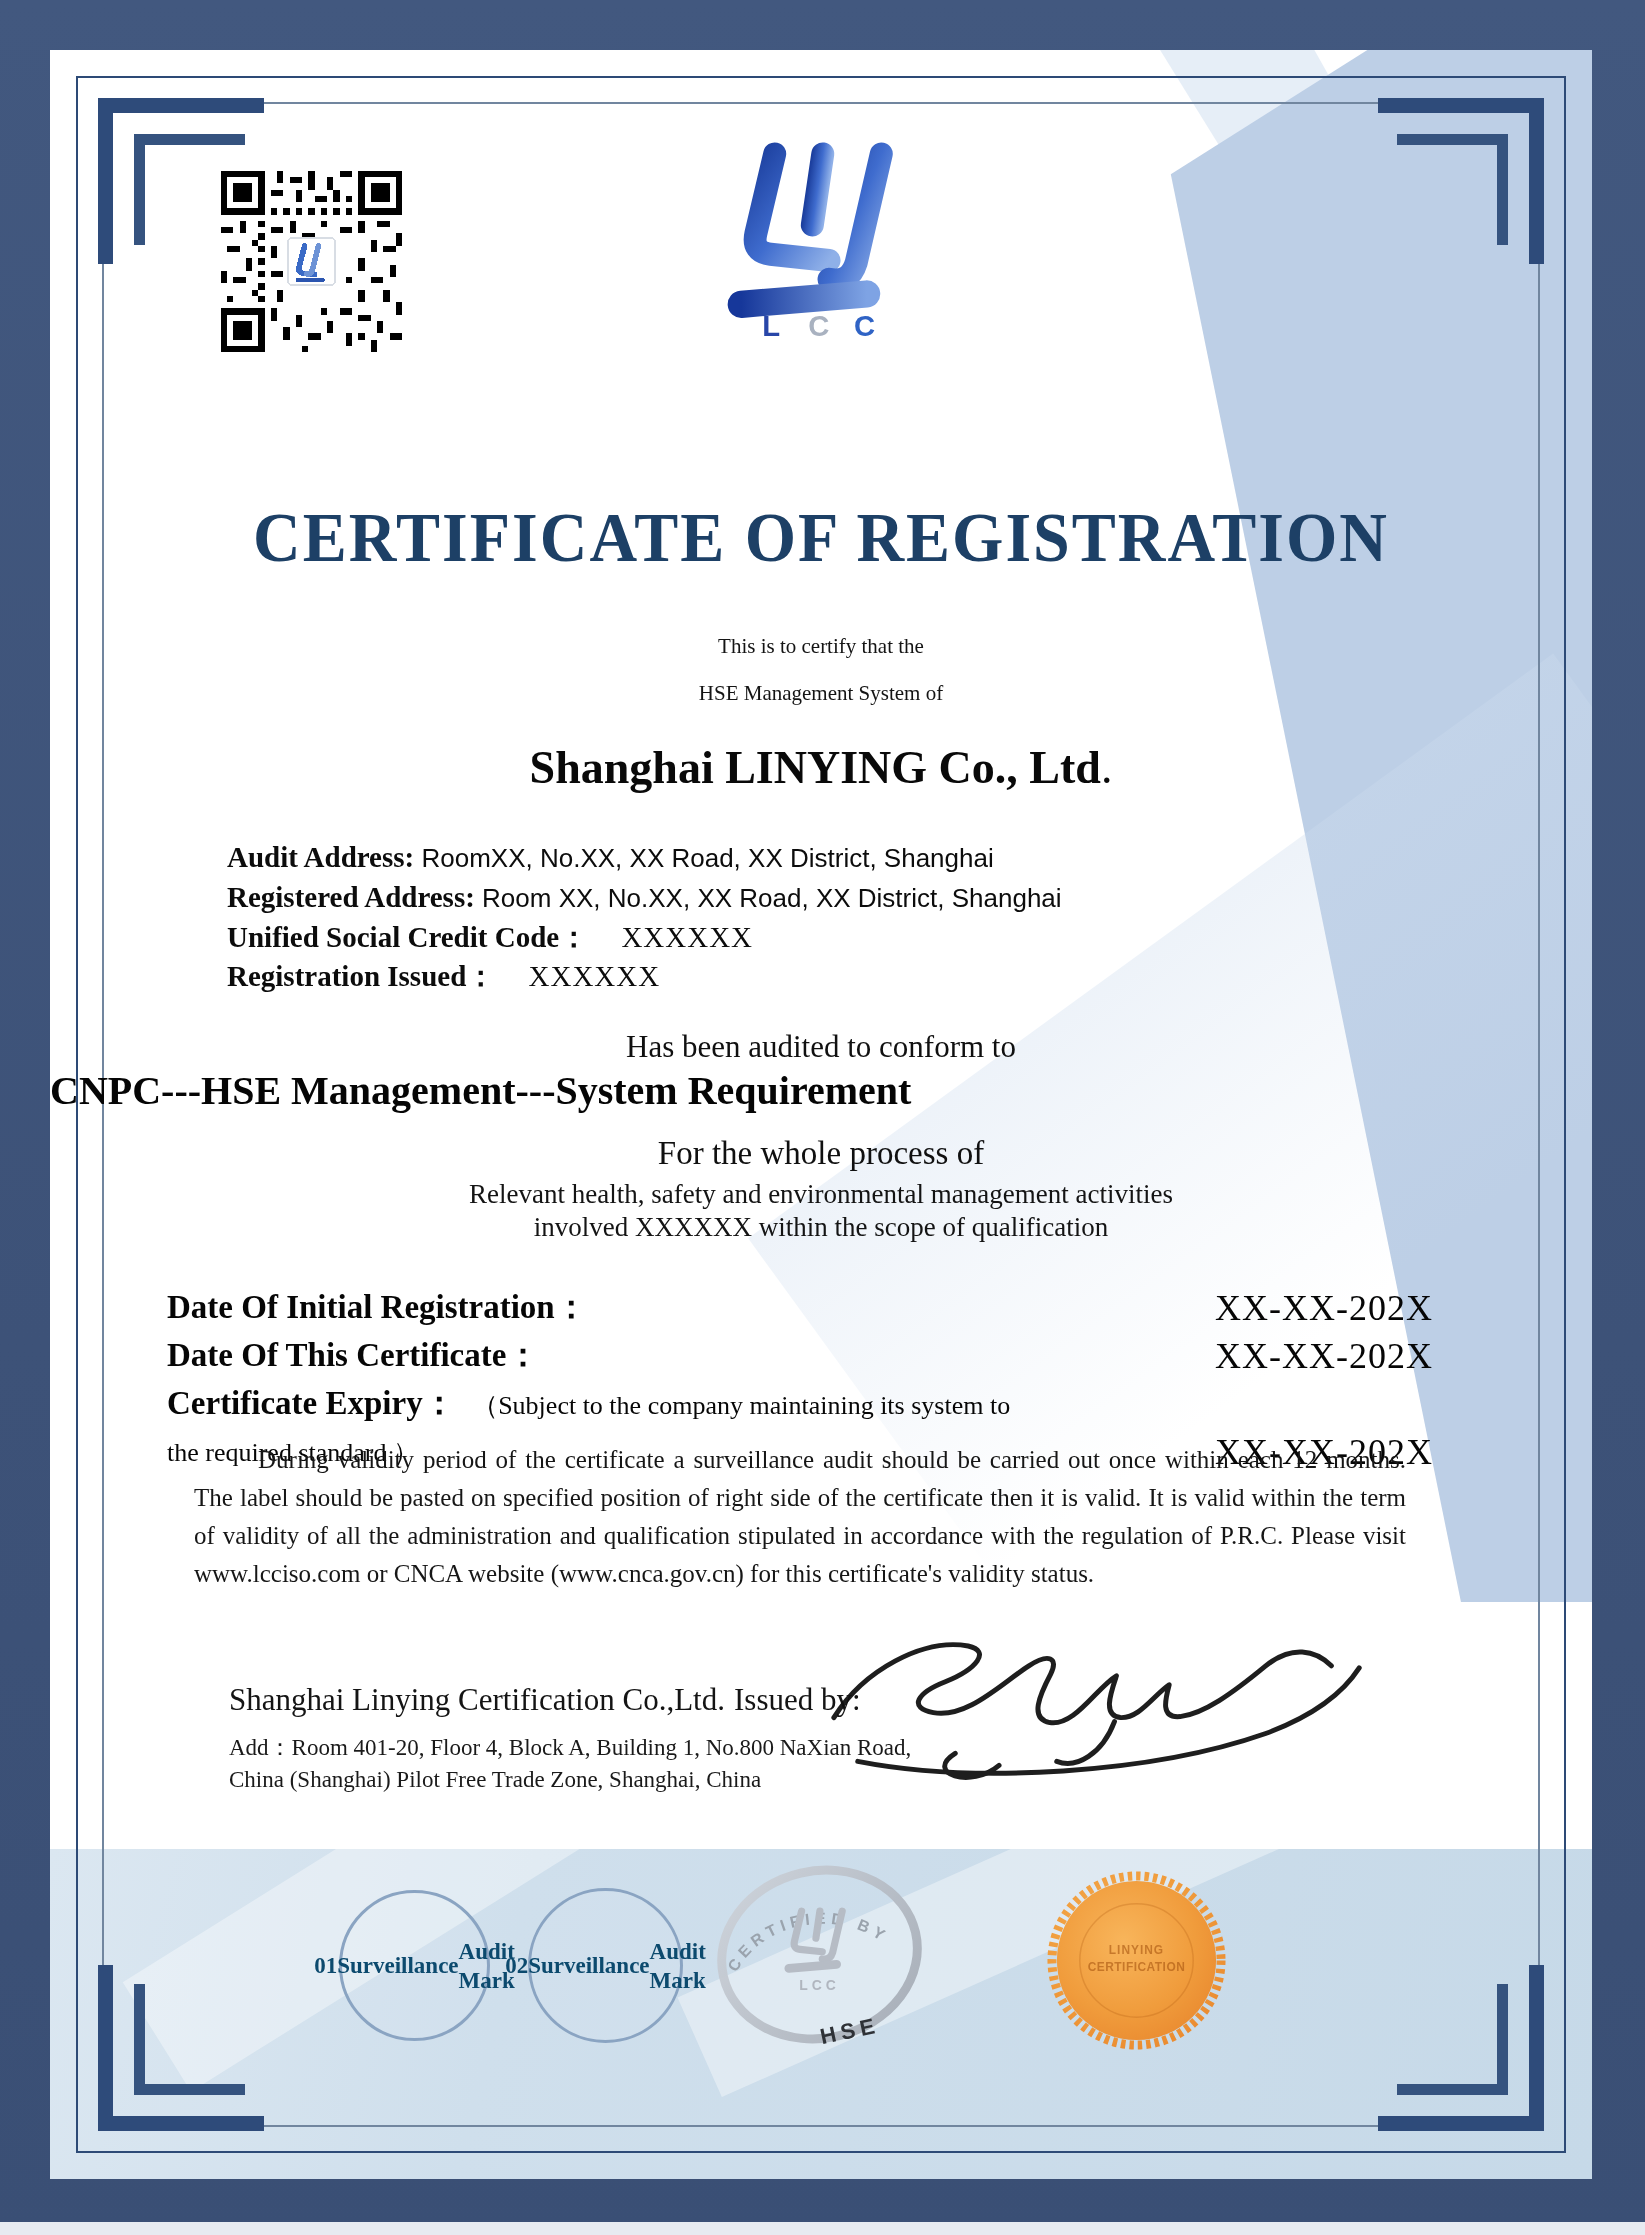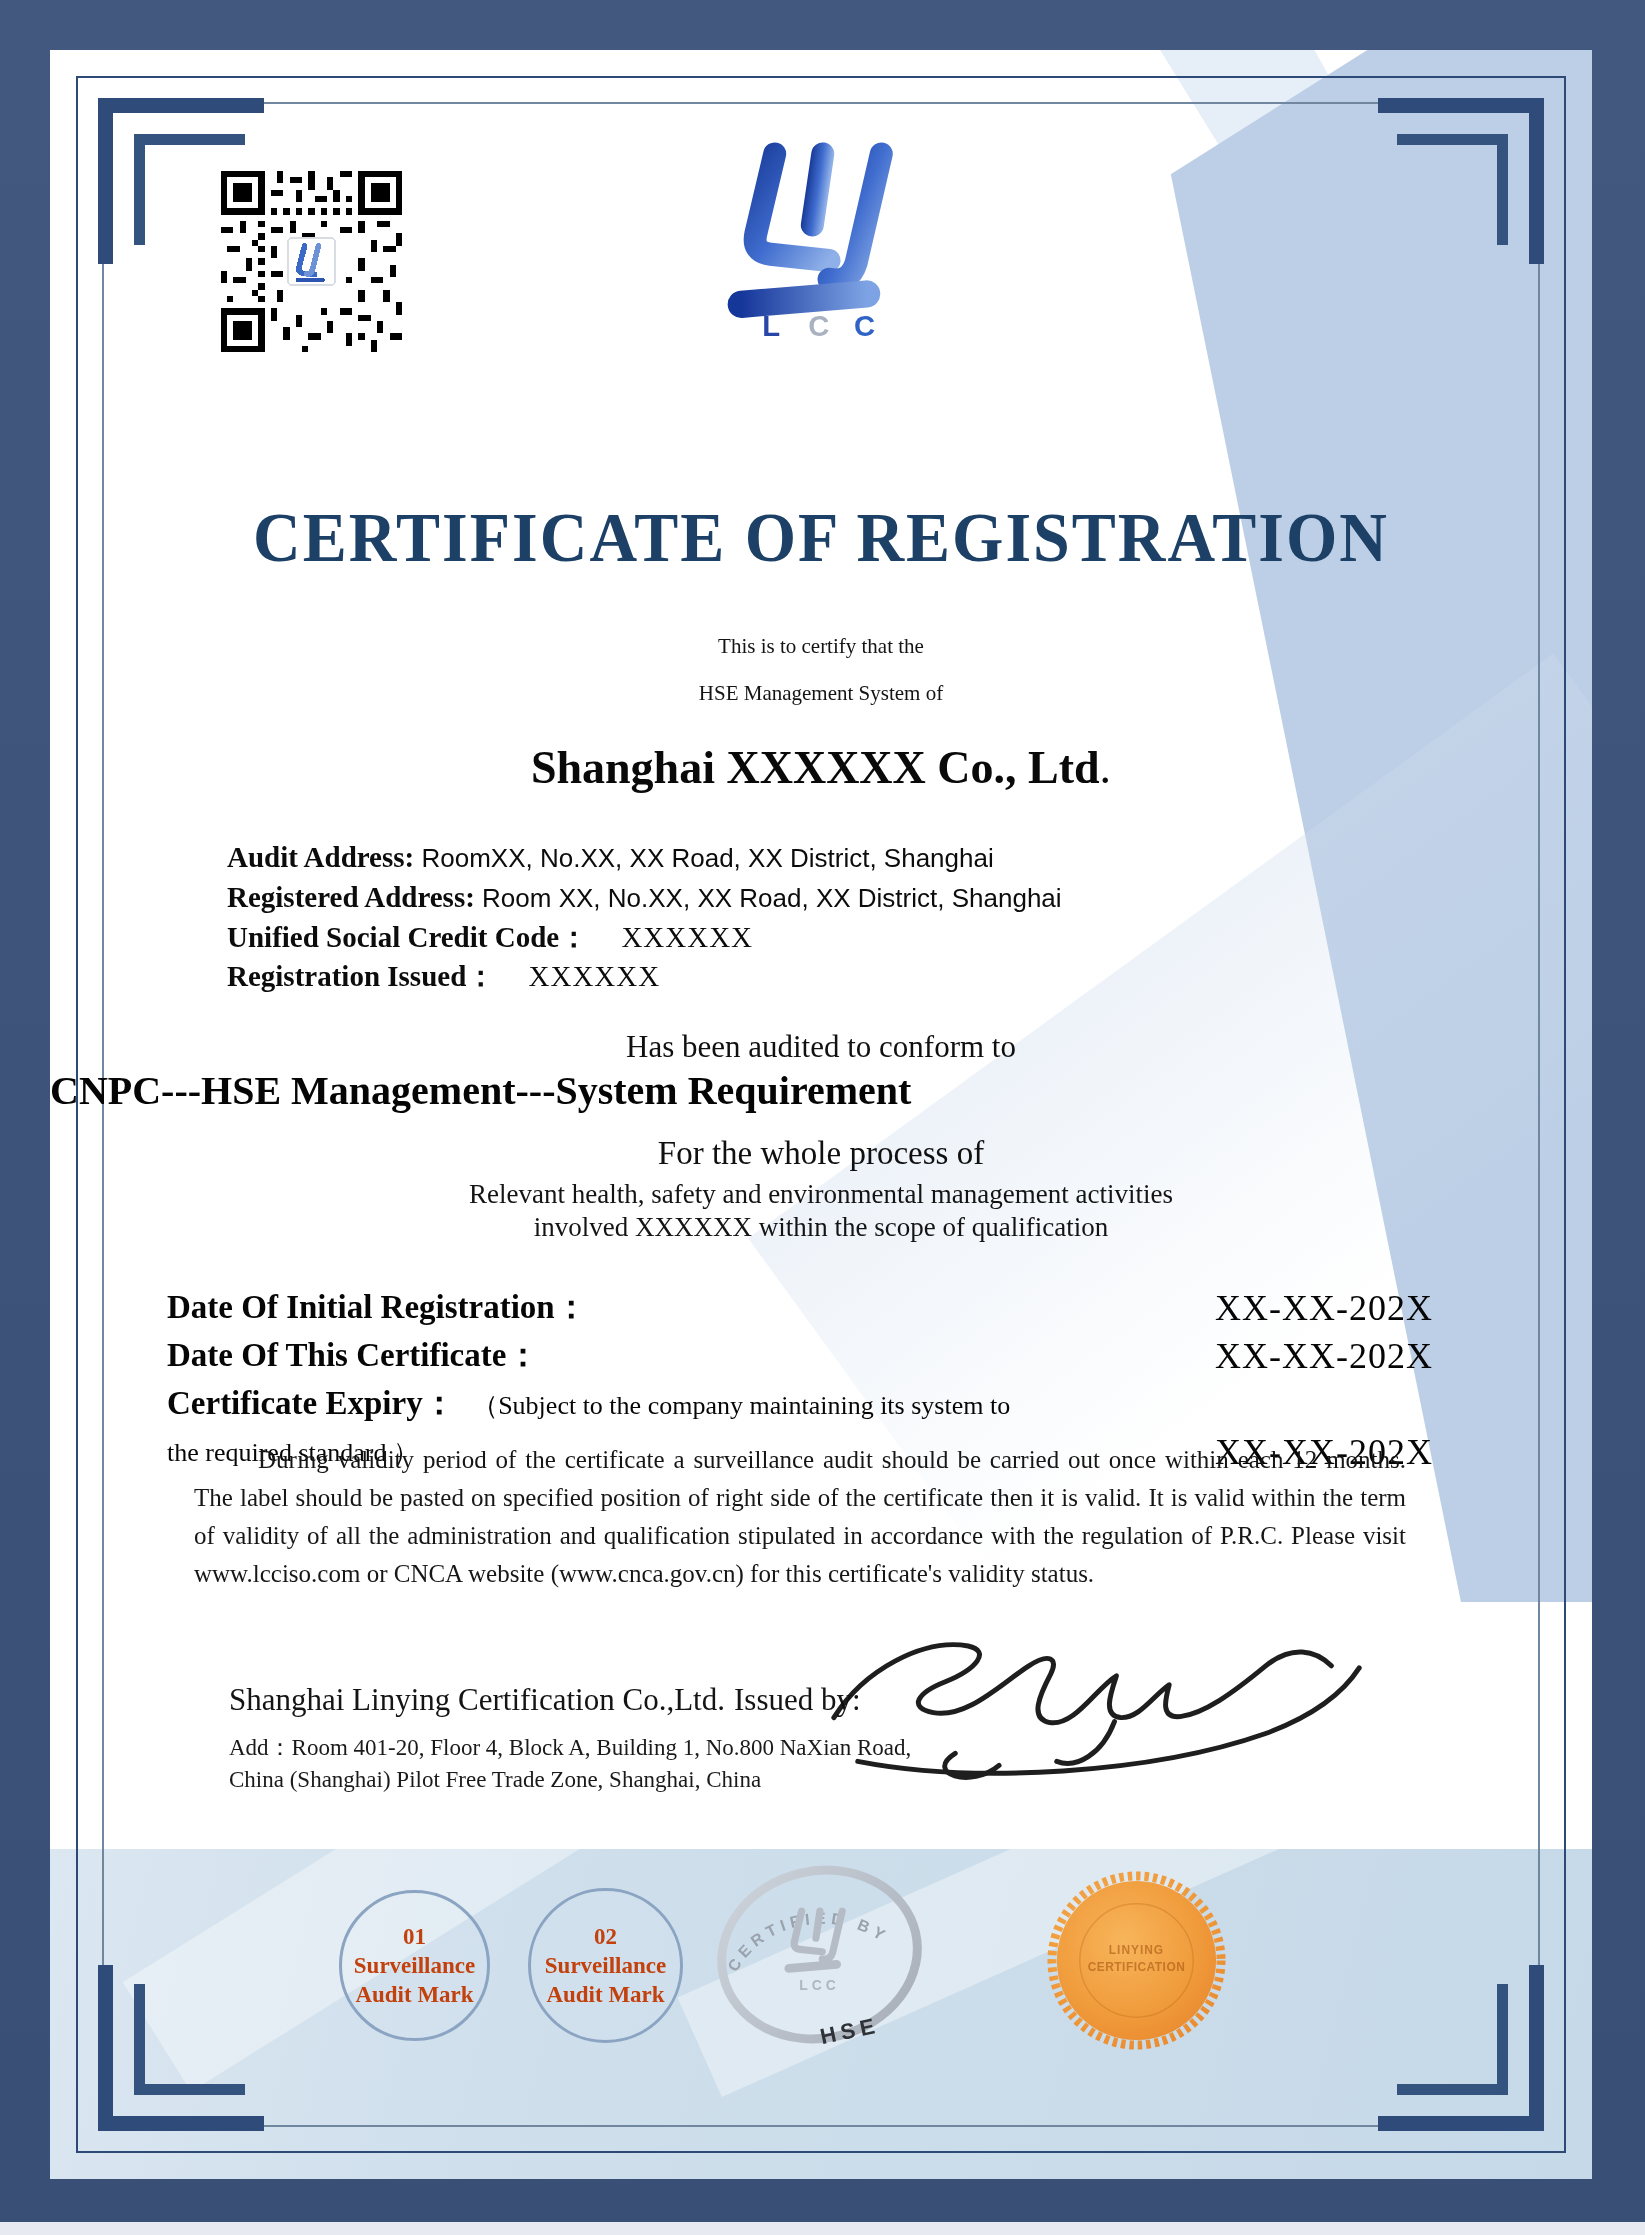--- a/index.html
+++ b/index.html
@@ -90,22 +90,22 @@
     position:absolute;left:144px;top:1391px;width:1212px;
     font-size:25px;line-height:38px;color:#161616;text-align:justify;text-indent:64px;
   }
   .issuer{position:absolute;left:179px;top:1632px;font-size:31px;color:#141414;white-space:nowrap;}
   .issuedby{position:absolute;left:684px;top:1632px;font-size:31px;color:#141414;}
   .iaddr{position:absolute;left:179px;top:1682px;font-size:23px;line-height:32px;color:#1a1a1a;}
   .signature{position:absolute;left:756px;top:1572px;width:597px;height:229px;pointer-events:none;}
   
   .badge{
     position:absolute;border:3px solid #8aa4c2;border-radius:50%;
-    display:flex;flex-direction:column;align-items:center;justify-content:center;
-    font-size:23px;font-weight:bold;color:#c2410c;line-height:29px;text-align:center;
+    display:flex;flex-direction:row;align-items:center;justify-content:center;
+    font-size:23px;font-weight:bold;color:#0c4a6e;line-height:29px;text-align:center;
     background:rgba(255,255,255,.06);
   }
   .badge.b1{left:289px;top:1840px;width:145px;height:145px;}
   .badge.b2{left:478px;top:1838px;width:149px;height:149px;}
   .silver-seal{position:absolute;left:650px;top:1803px;width:239px;height:209px;}
   .orange-seal{position:absolute;left:992px;top:1816px;width:189px;height:189px;}
 </style>
 </head>
 <body>
 
@@ -177,21 +177,21 @@
     </svg>
 
     <div class="title">CERTIFICATE OF REGISTRATION</div>
 
     <div class="intro">
       <div>This is to certify that the</div>
       <div>HSE Management System of</div>
     </div>
 
     <div class="company">
-      <span>Shanghai XXXXXX Co., Ltd</span><span class="dot">.</span>
+      <span>Shanghai LINYING Co., Ltd</span><span class="dot">.</span>
     </div>
 
     <div class="details">
       <div class="row">
         <span class="lbl">Audit Address:</span>
         <span class="v-sans">RoomXX, No.XX, XX Road, XX District, Shanghai</span>
       </div>
       <div class="row">
         <span class="lbl">Registered Address:</span>
         <span class="v-sans">Room XX, No.XX, XX Road, XX District, Shanghai</span>

